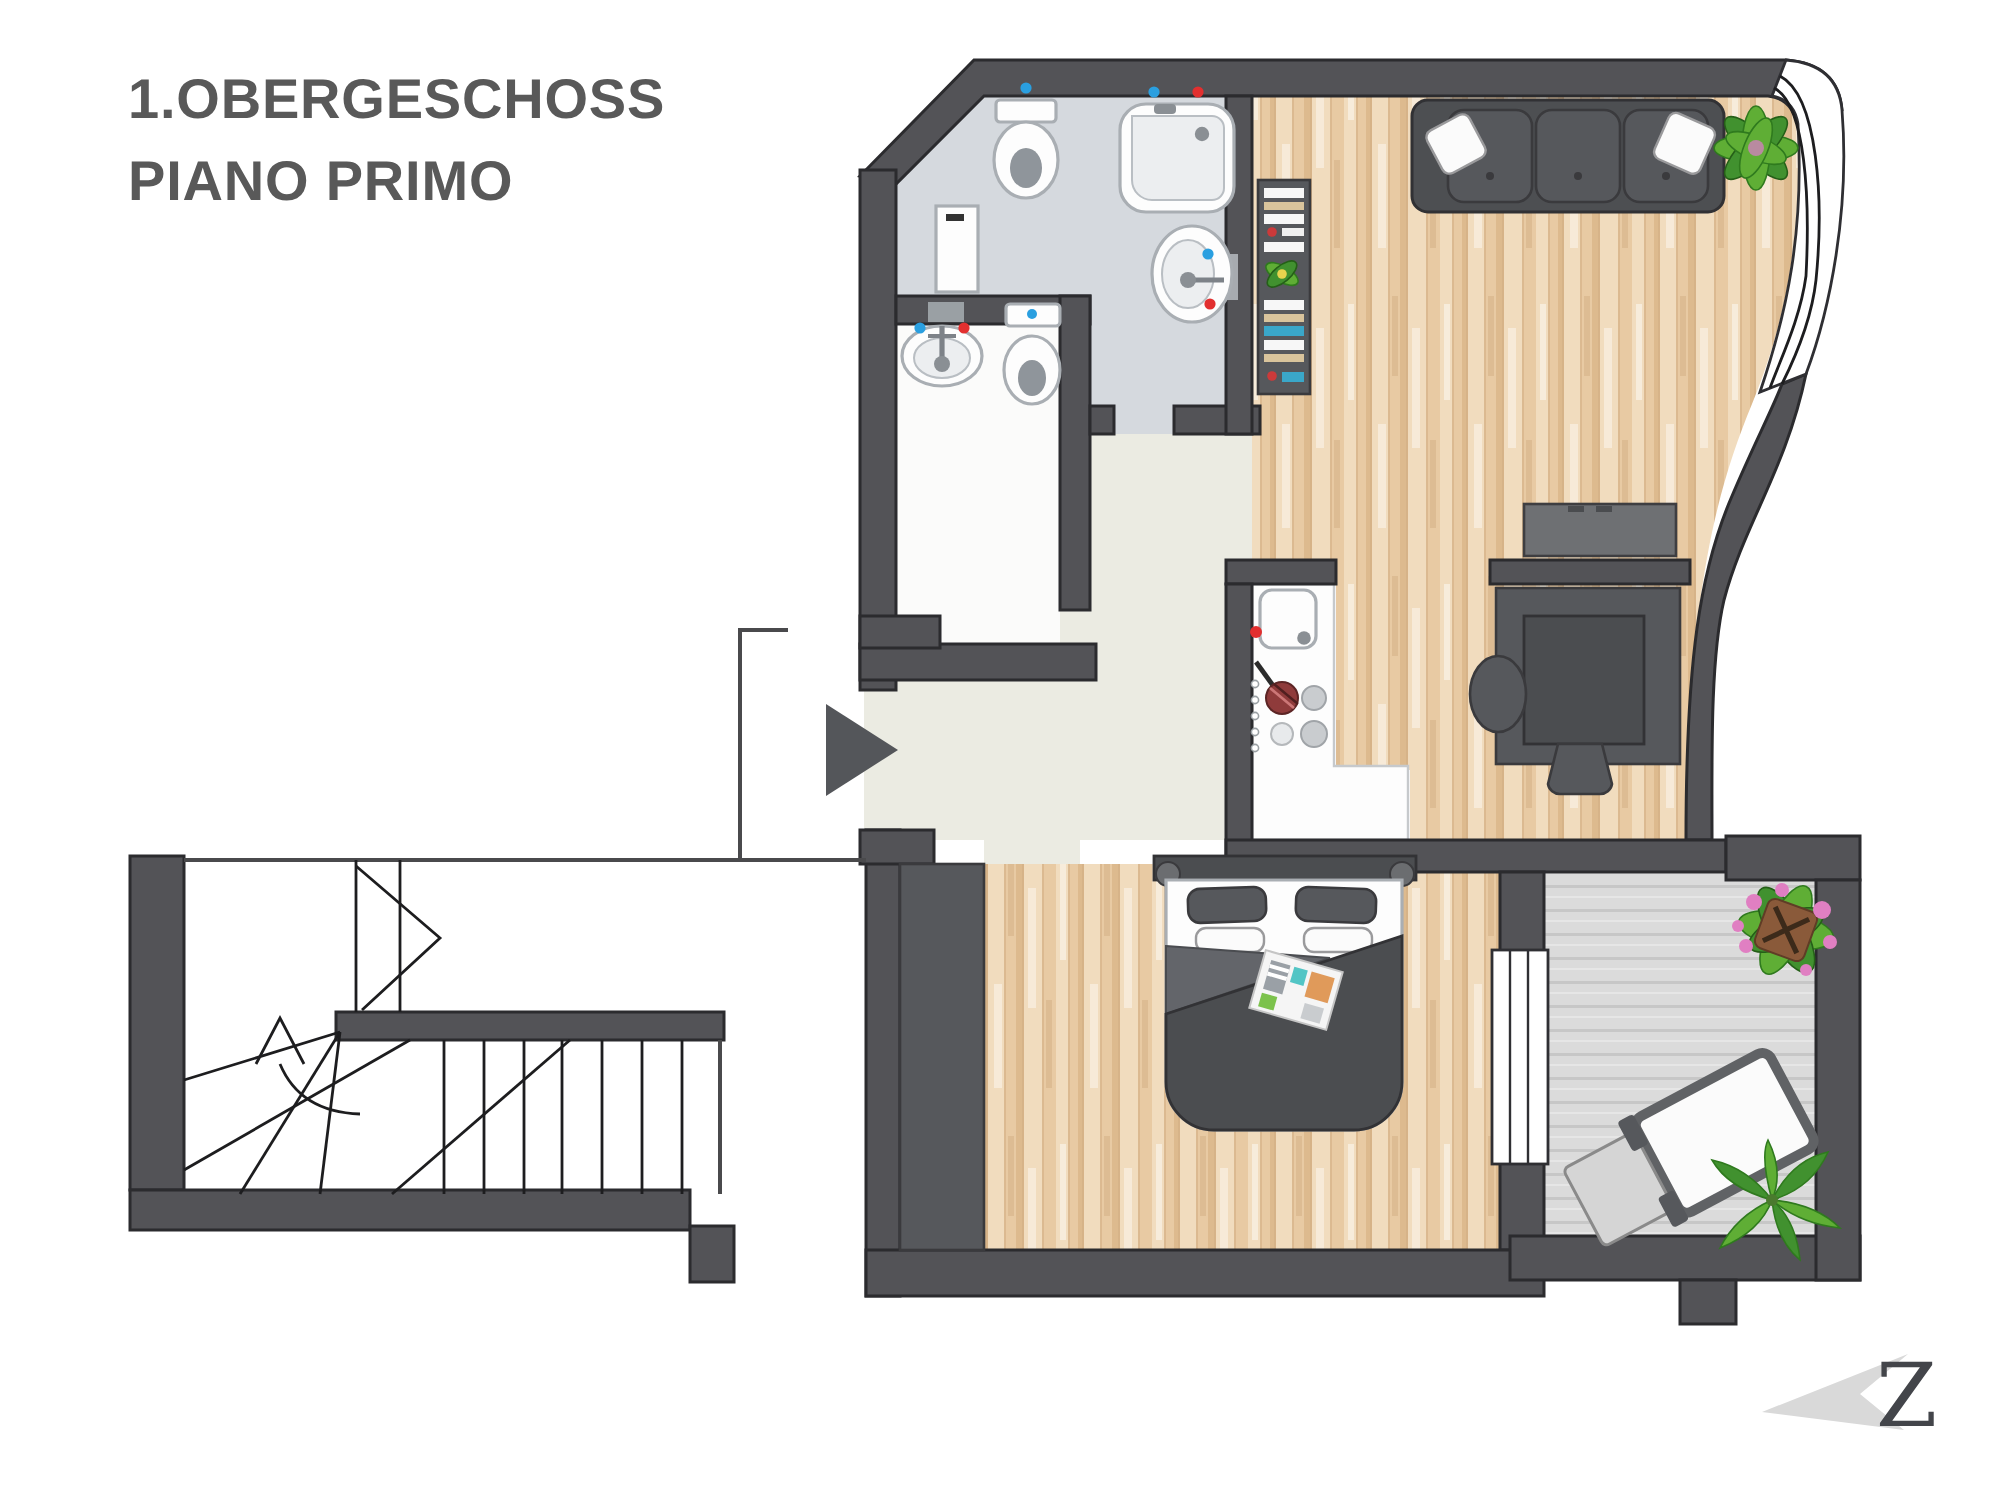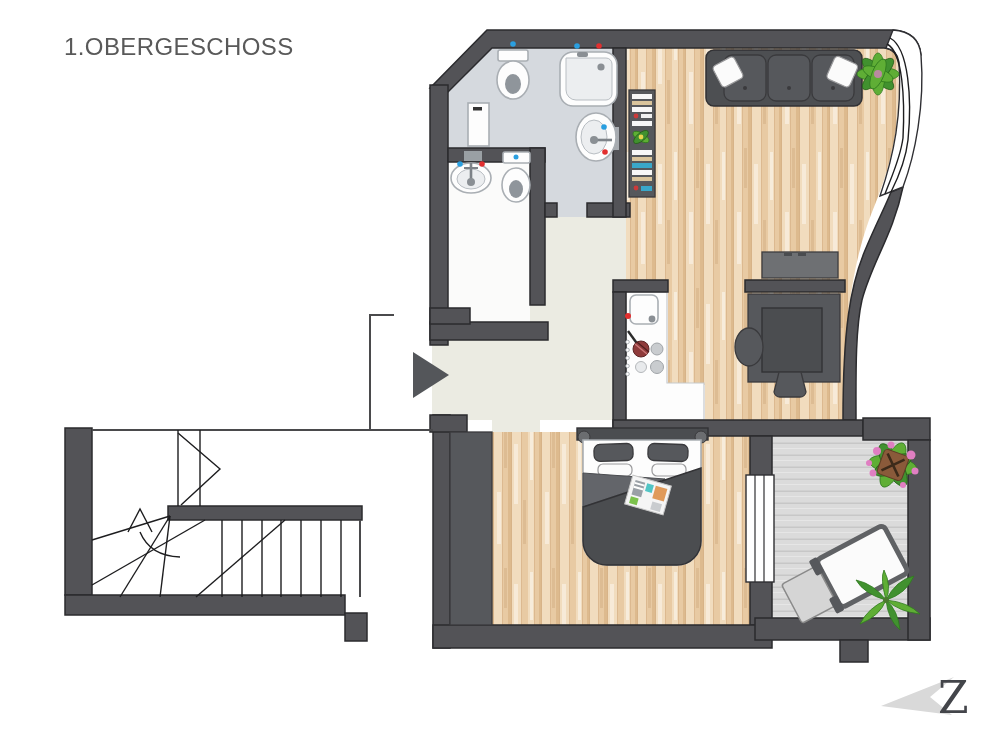--- a/index.html
+++ b/index.html
@@ -1,19 +1,19 @@
 <!DOCTYPE html>
 <html style="--wall: #535357; --outline: #2b2b2e; --bath_floor: #d5d9de; --wc_floor: #fbfbfa; --hall_floor: #ebebe2; --wood_mid: #e8caa3; --wood_light: #f1dcbe; --wood_dark: #ddba8e; --wood_grain: #d2ae84; --deck: #dbdbdb; --deck_line: #c7c7c7; --furniture_dark: #4b4d50; --furniture_mid: #56585c; --furniture_light: #6e7073; --accent_cold: #2a9fe0; --accent_hot: #e22f2f; --plant_green: #5fae35; --plant_dark: #41912f; --flower_pink: #e07fc2; --pot_brown: #8a5a3a; --title_color: #595959; --logo_gray: #d9d9d9; --arrow: #54565a;"><head>
 <meta charset="utf-8">
 <style>
   html,body{margin:0;padding:0;background:#ffffff;}
   #stage{position:relative;width:1000px;height:750px;background:#fff;overflow:hidden;
          font-family:"Liberation Sans","DejaVu Sans",sans-serif;}
   #plan-title{position:absolute;left:64px;top:30px;color:var(--title_color);
-      font-size:24px;font-weight:400;letter-spacing:.4px;line-height:1.45;}
+      font-size:28px;font-weight:700;letter-spacing:.4px;line-height:1.45;}
   #plan-title div{white-space:nowrap;}
   svg{position:absolute;left:0;top:0;}
   .wall{fill:var(--wall);stroke:var(--outline);stroke-width:1.5;stroke-linejoin:miter;}
   .bathf{fill:var(--bath_floor);}
   .wcf{fill:var(--wc_floor);}
   .hallf{fill:var(--hall_floor);}
   .counter{fill:#fdfdfd;stroke:#c6c9cc;stroke-width:1.2;}
   .fixture{fill:#fdfdfd;stroke:#a9aeb3;stroke-width:1.6;}
   .fixin{fill:#eceef0;stroke:#b9bec3;stroke-width:1;}
   .thin{stroke:#1d1d1f;stroke-width:1.4;fill:none;}
@@ -33,20 +33,21 @@
   .flower{fill:var(--flower_pink);}
   #logo-z{font-family:"DejaVu Serif","Liberation Serif",serif;font-size:44px;fill:#43454a;}
 </style>
 </head>
 <body>
 
 <div id="stage">
 
   <div id="plan-title">
     <div>1.OBERGESCHOSS</div>
+    <div>PIANO PRIMO</div>
   </div>
 
   <svg width="1000" height="750" viewBox="0 0 1000 750">
     <defs>
       <pattern id="wood" patternUnits="userSpaceOnUse" width="48" height="140">
         <rect width="48" height="140" fill="var(--wood_mid)"></rect>
         <rect x="0" width="6" height="140" fill="var(--wood_light)"></rect>
         <rect x="11" width="3" height="140" fill="var(--wood_dark)"></rect>
         <rect x="14" width="8" height="140" fill="var(--wood_light)"></rect>
         <rect x="28" width="4" height="140" fill="var(--wood_dark)"></rect>

